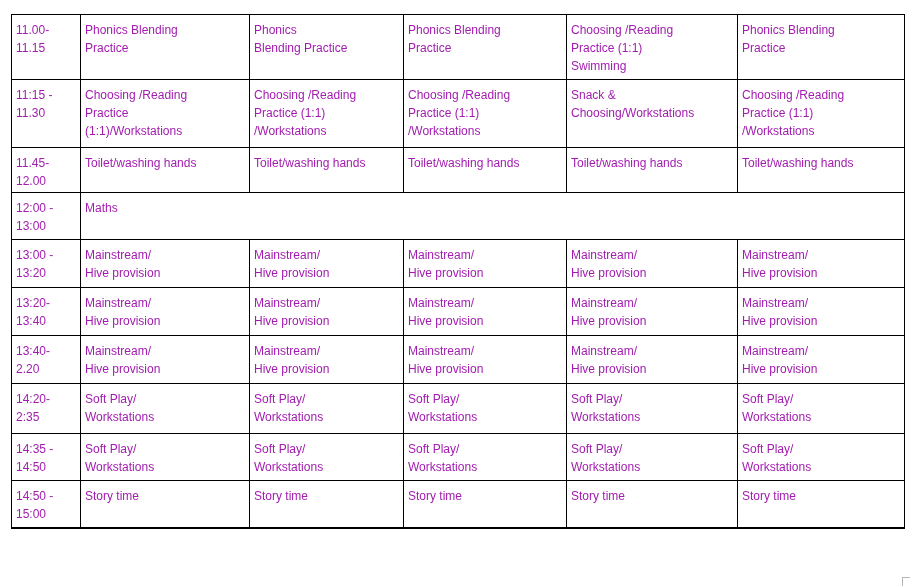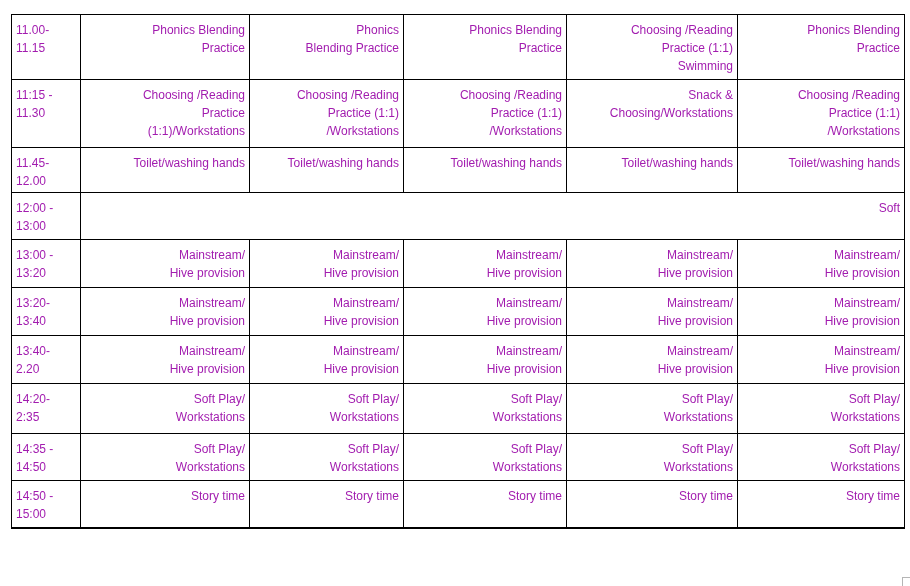--- a/index.html
+++ b/index.html
@@ -24,21 +24,21 @@
   }
   table.timetable td {
     border: 1px solid #000000;
     vertical-align: top;
     font-size: 12px;
     line-height: 18px;
     white-space: pre-line;
     padding: 6px 4px 2px 4px;
     overflow: hidden;
   }
-  td.cell { text-align: right; }
+  td.cell { text-align: left; }
   td.time { text-align: left; padding-left: 6px; }
   
   tr:nth-child(1)  { height: 65px; }
   tr:nth-child(2)  { height: 68px; }
   tr:nth-child(3)  { height: 45px; }
   tr:nth-child(4)  { height: 47px; }
   tr:nth-child(5)  { height: 48px; }
   tr:nth-child(6)  { height: 48px; }
   tr:nth-child(7)  { height: 48px; }
   tr:nth-child(8)  { height: 50px; }
@@ -107,21 +107,21 @@
 12.00</td>
           <td class="cell">Toilet/washing hands</td>
           <td class="cell">Toilet/washing hands</td>
           <td class="cell">Toilet/washing hands</td>
           <td class="cell">Toilet/washing hands</td>
           <td class="cell">Toilet/washing hands</td>
         </tr>
         <tr>
           <td class="time">12:00 -
 13:00</td>
-          <td colspan="5" class="cell">Soft</td>
+          <td colspan="5" class="cell">Maths</td>
         </tr>
         <tr>
           <td class="time">13:00 -
 13:20</td>
           <td class="cell">Mainstream/
 Hive provision</td>
           <td class="cell">Mainstream/
 Hive provision</td>
           <td class="cell">Mainstream/
 Hive provision</td>

